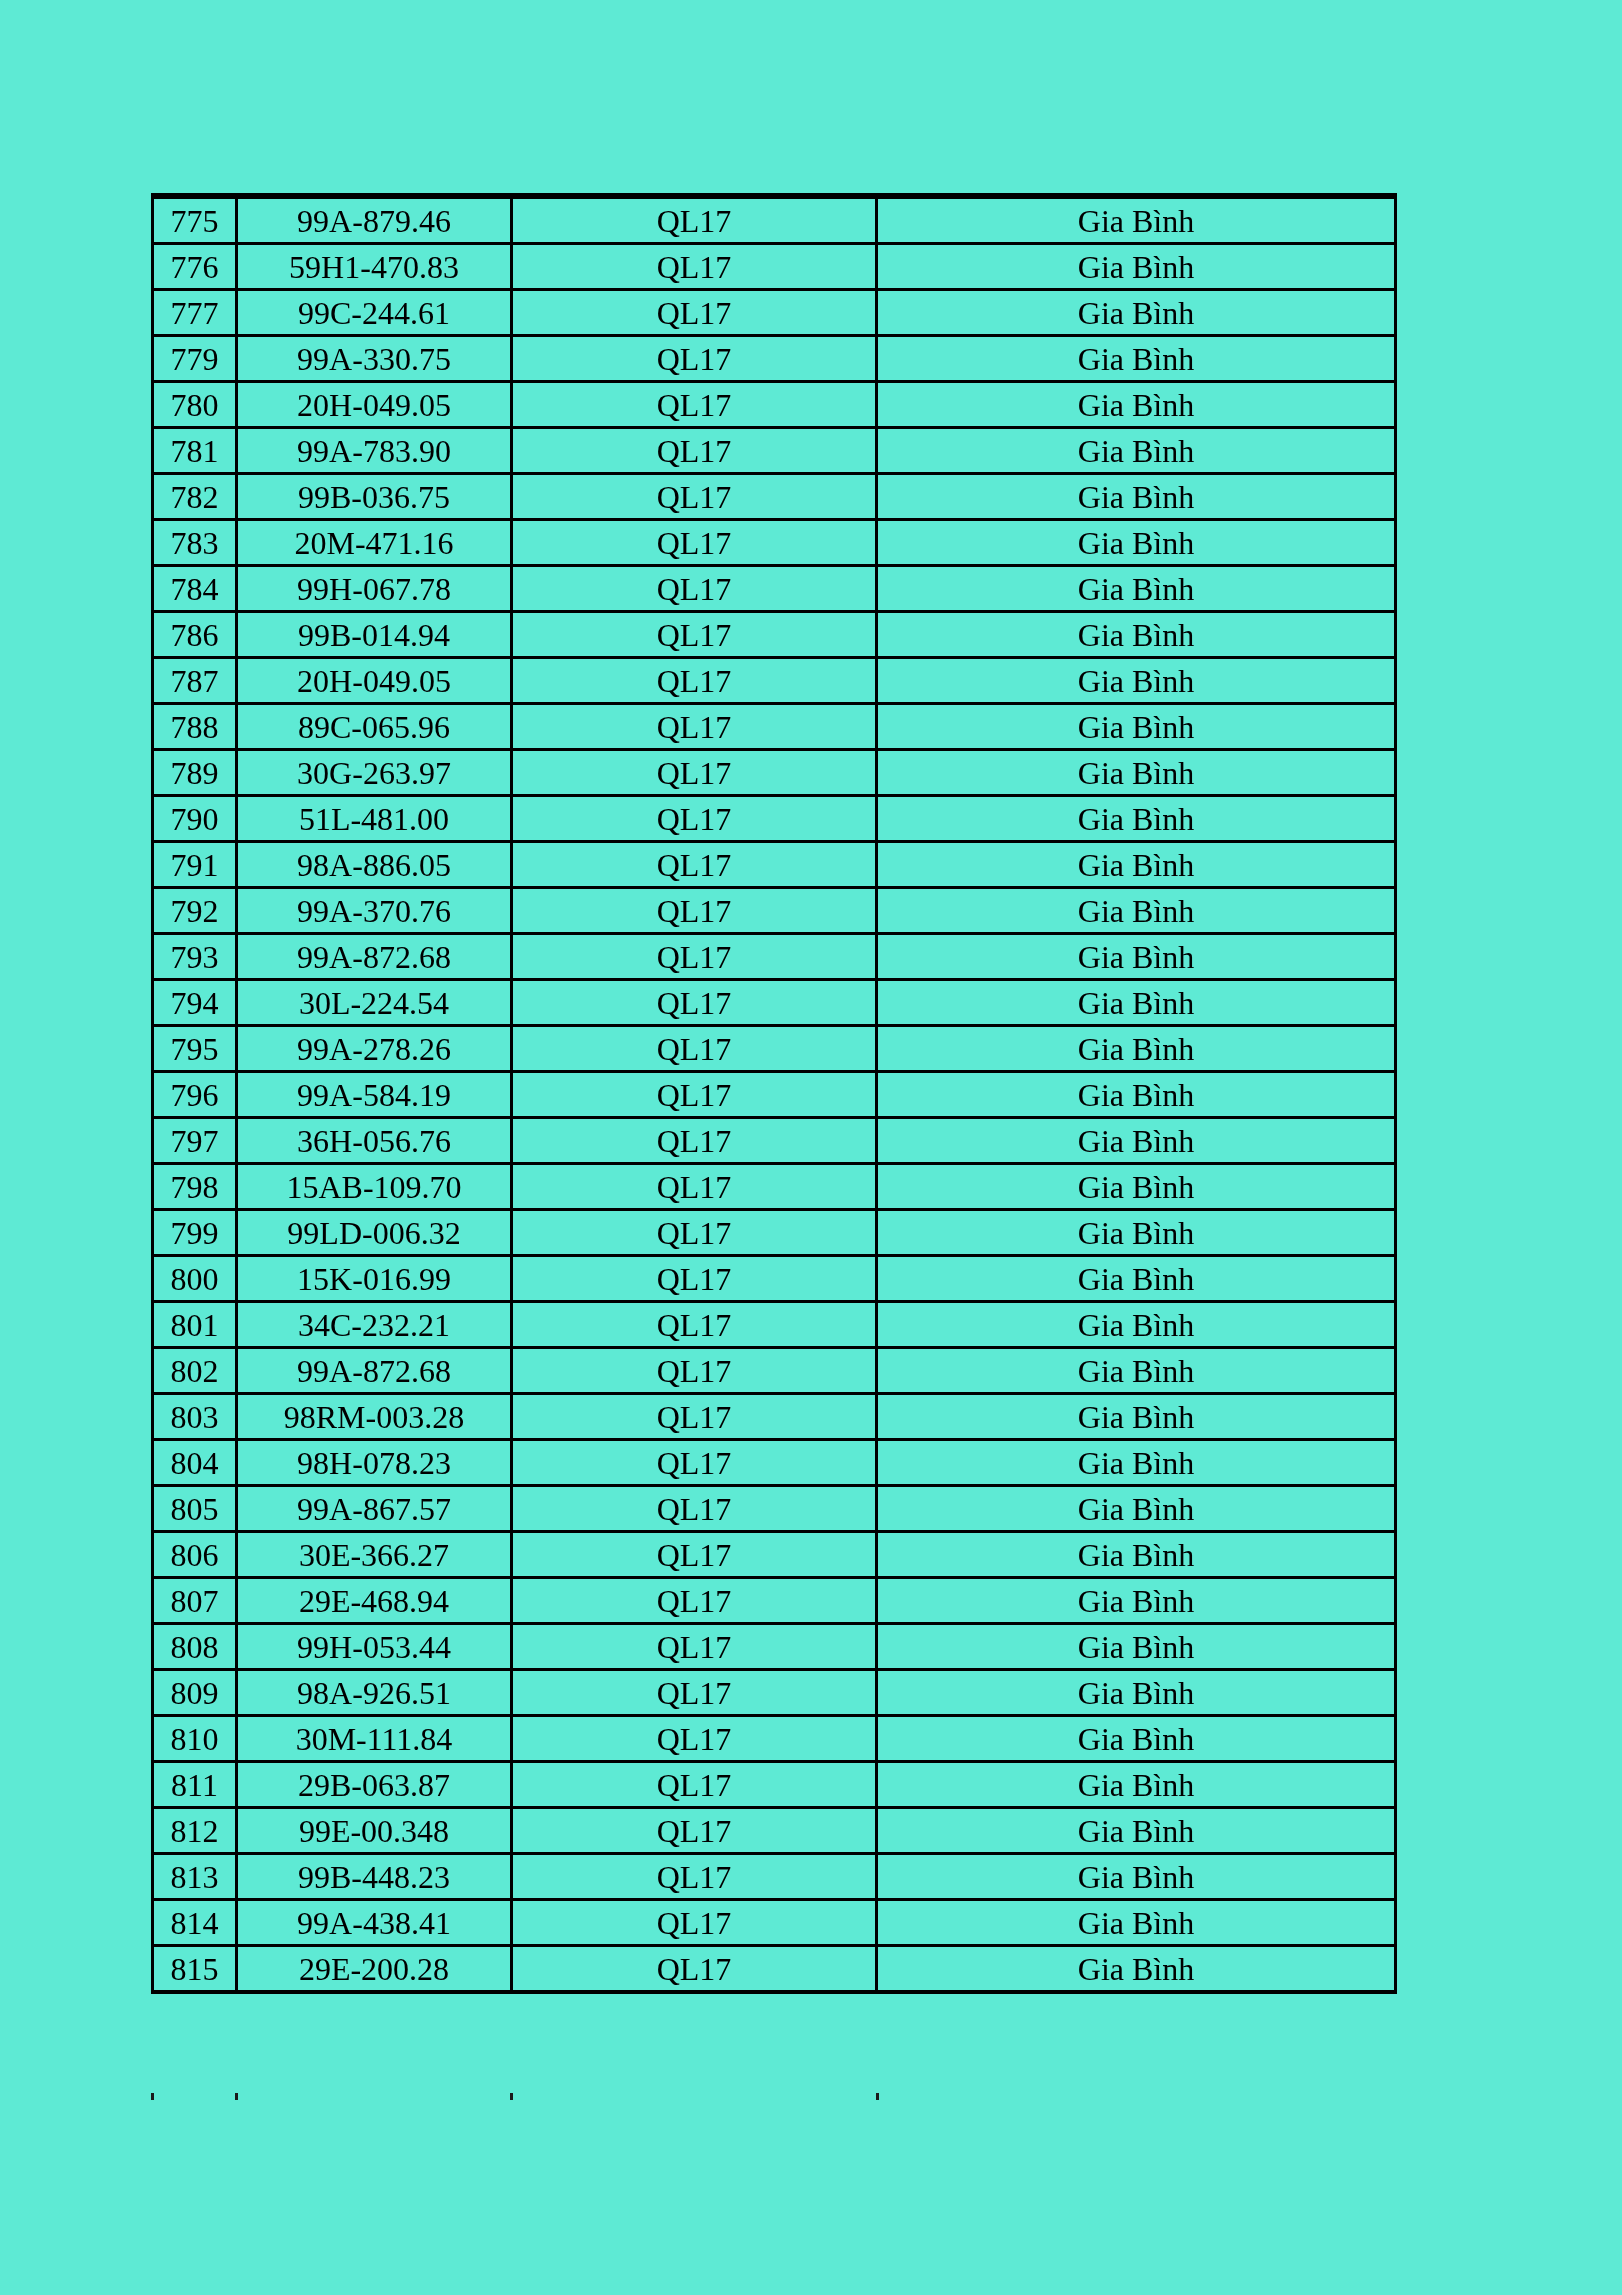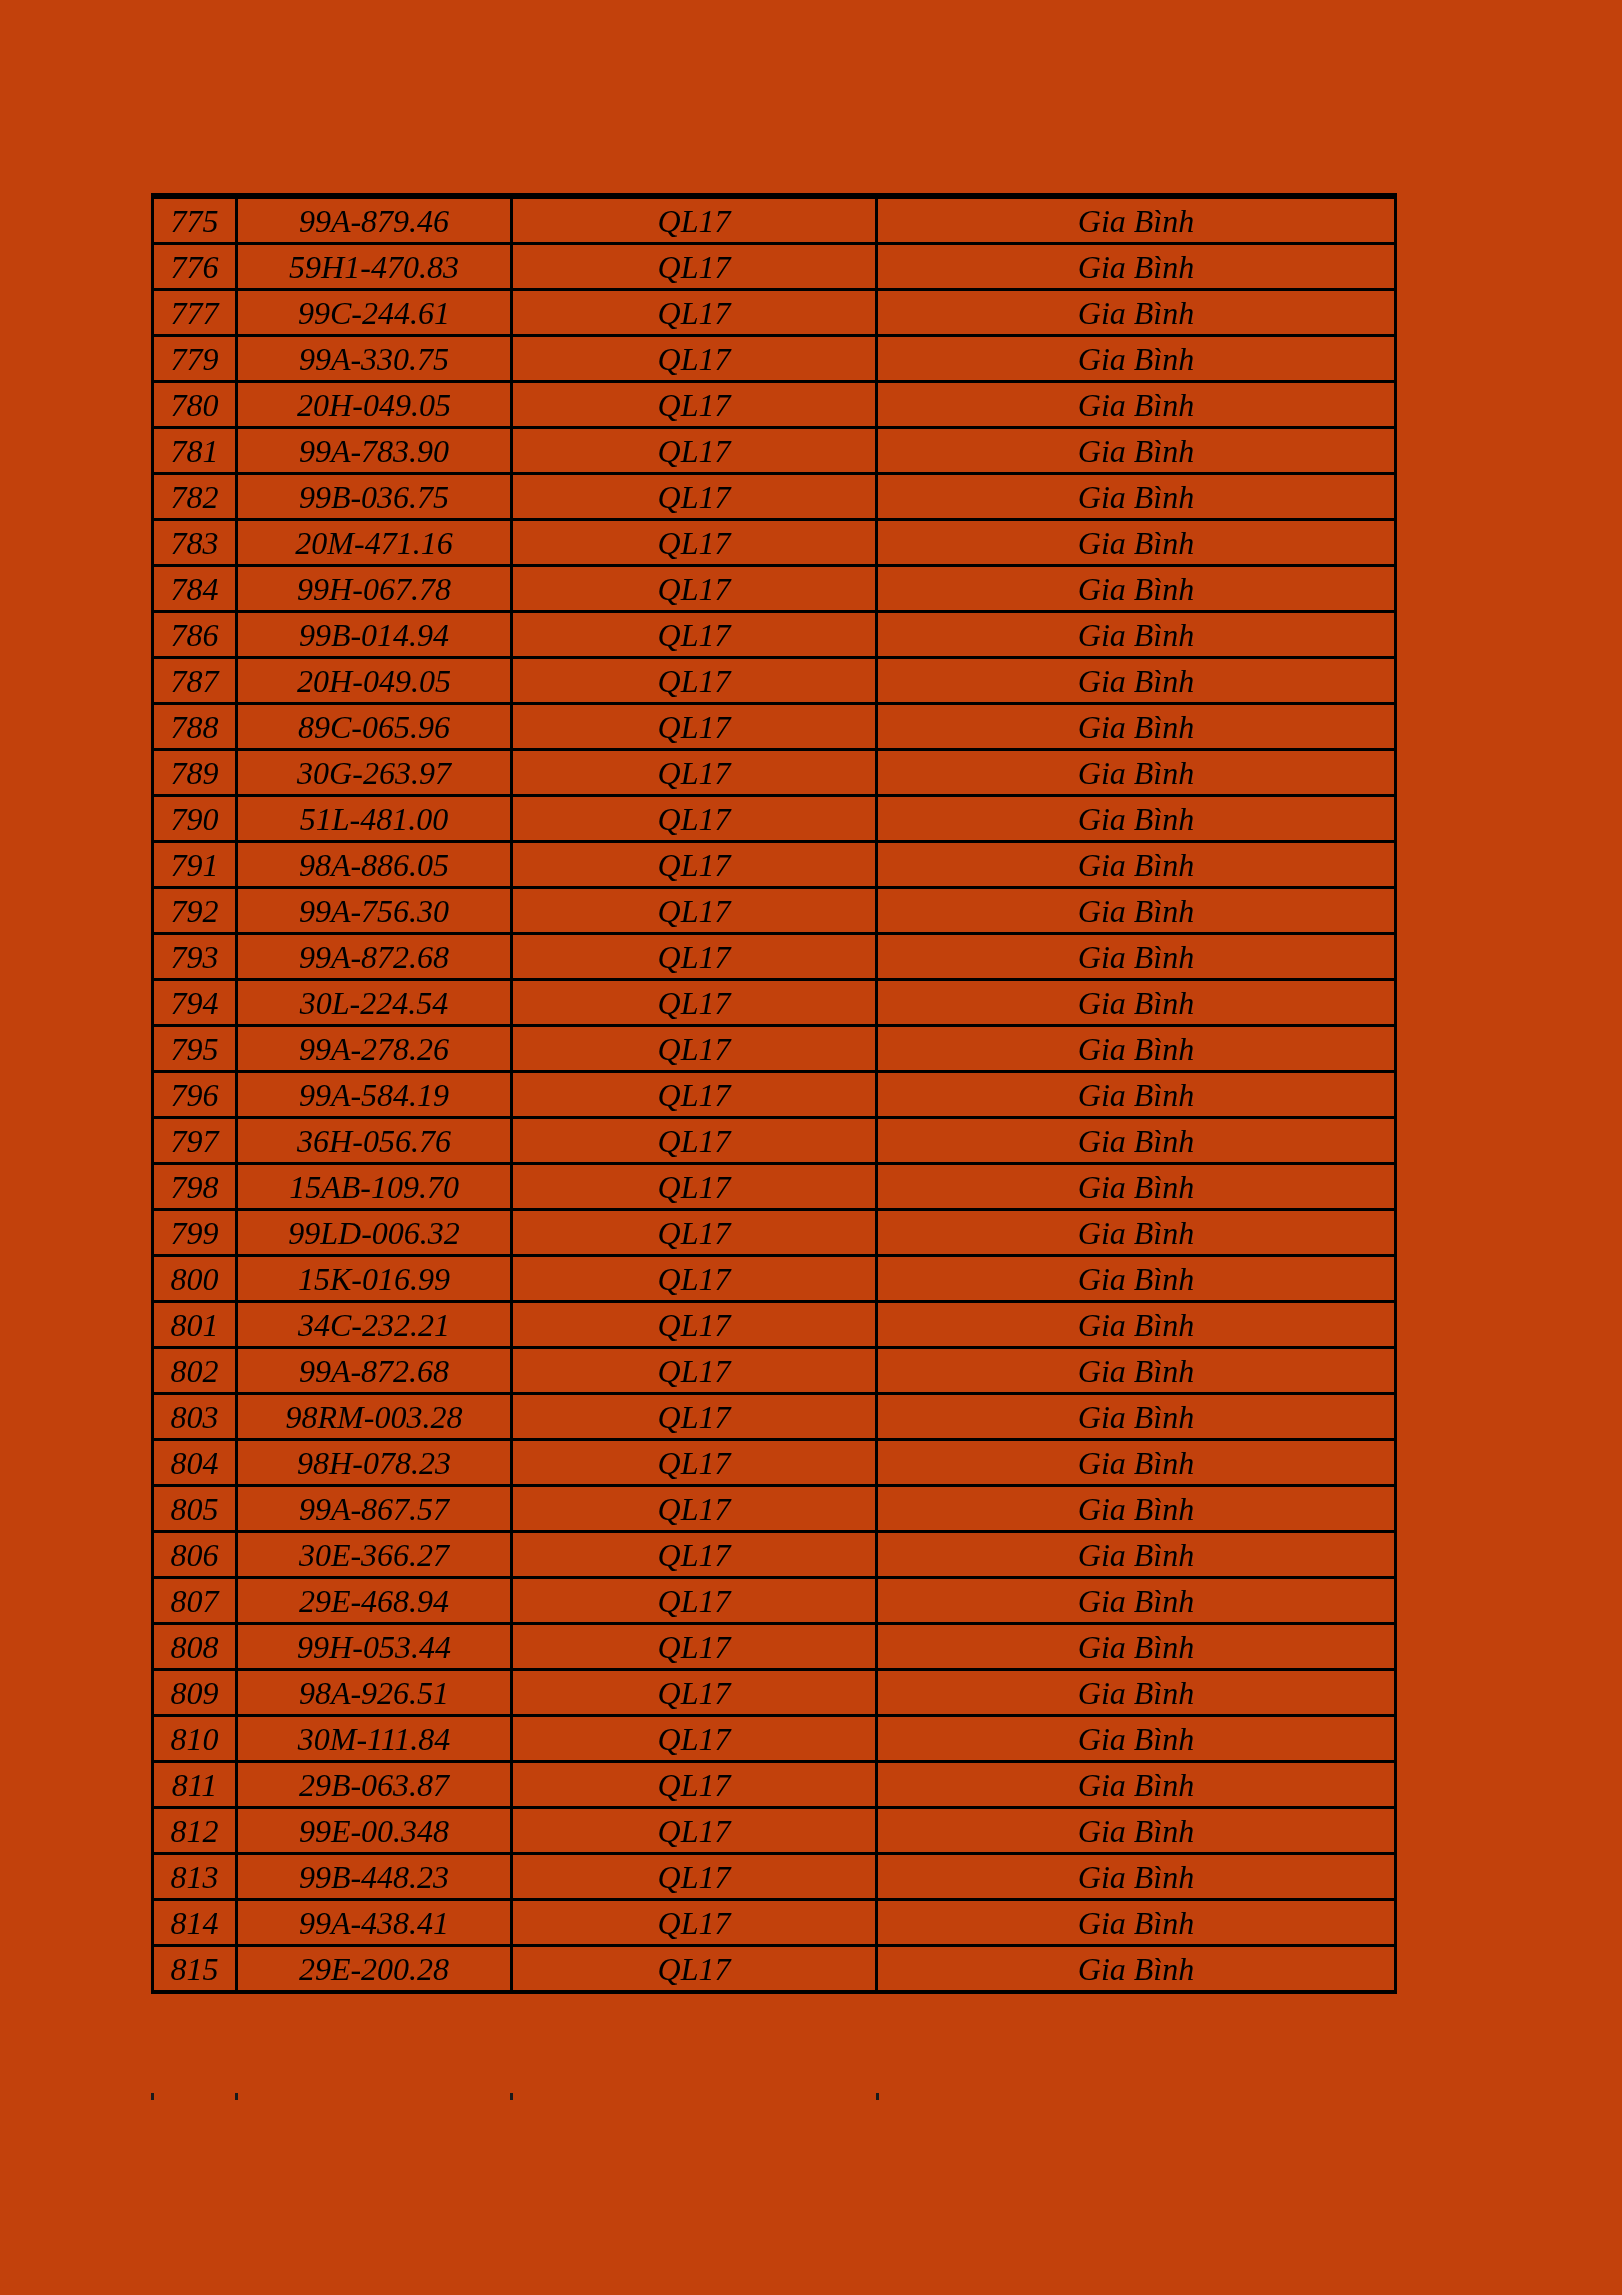--- a/index.html
+++ b/index.html
@@ -10,22 +10,21 @@
     width: 1623px;
     height: 2295px;
     background: #ffffff;
     position: relative;
     font-family: "Liberation Serif", "DejaVu Serif", serif;
     color: #000000;
   }
   .page {
     position: absolute;
     inset: 0;
-    background: #c2410c;
-    font-style: italic;
+    background: #5eead4;
   }
   table.plate-table {
     position: absolute;
     left: 151px;
     top: 193px;
     width: 1244px;
     border-collapse: collapse;
     table-layout: fixed;
     border: 3.2px solid #000000;
     border-top-width: 6.5px;
@@ -152,21 +151,21 @@
           <td>Gia Bình</td>
         </tr>
         <tr>
           <td>791</td>
           <td>98A-886.05</td>
           <td>QL17</td>
           <td>Gia Bình</td>
         </tr>
         <tr>
           <td>792</td>
-          <td>99A-756.30</td>
+          <td>99A-370.76</td>
           <td>QL17</td>
           <td>Gia Bình</td>
         </tr>
         <tr>
           <td>793</td>
           <td>99A-872.68</td>
           <td>QL17</td>
           <td>Gia Bình</td>
         </tr>
         <tr>

